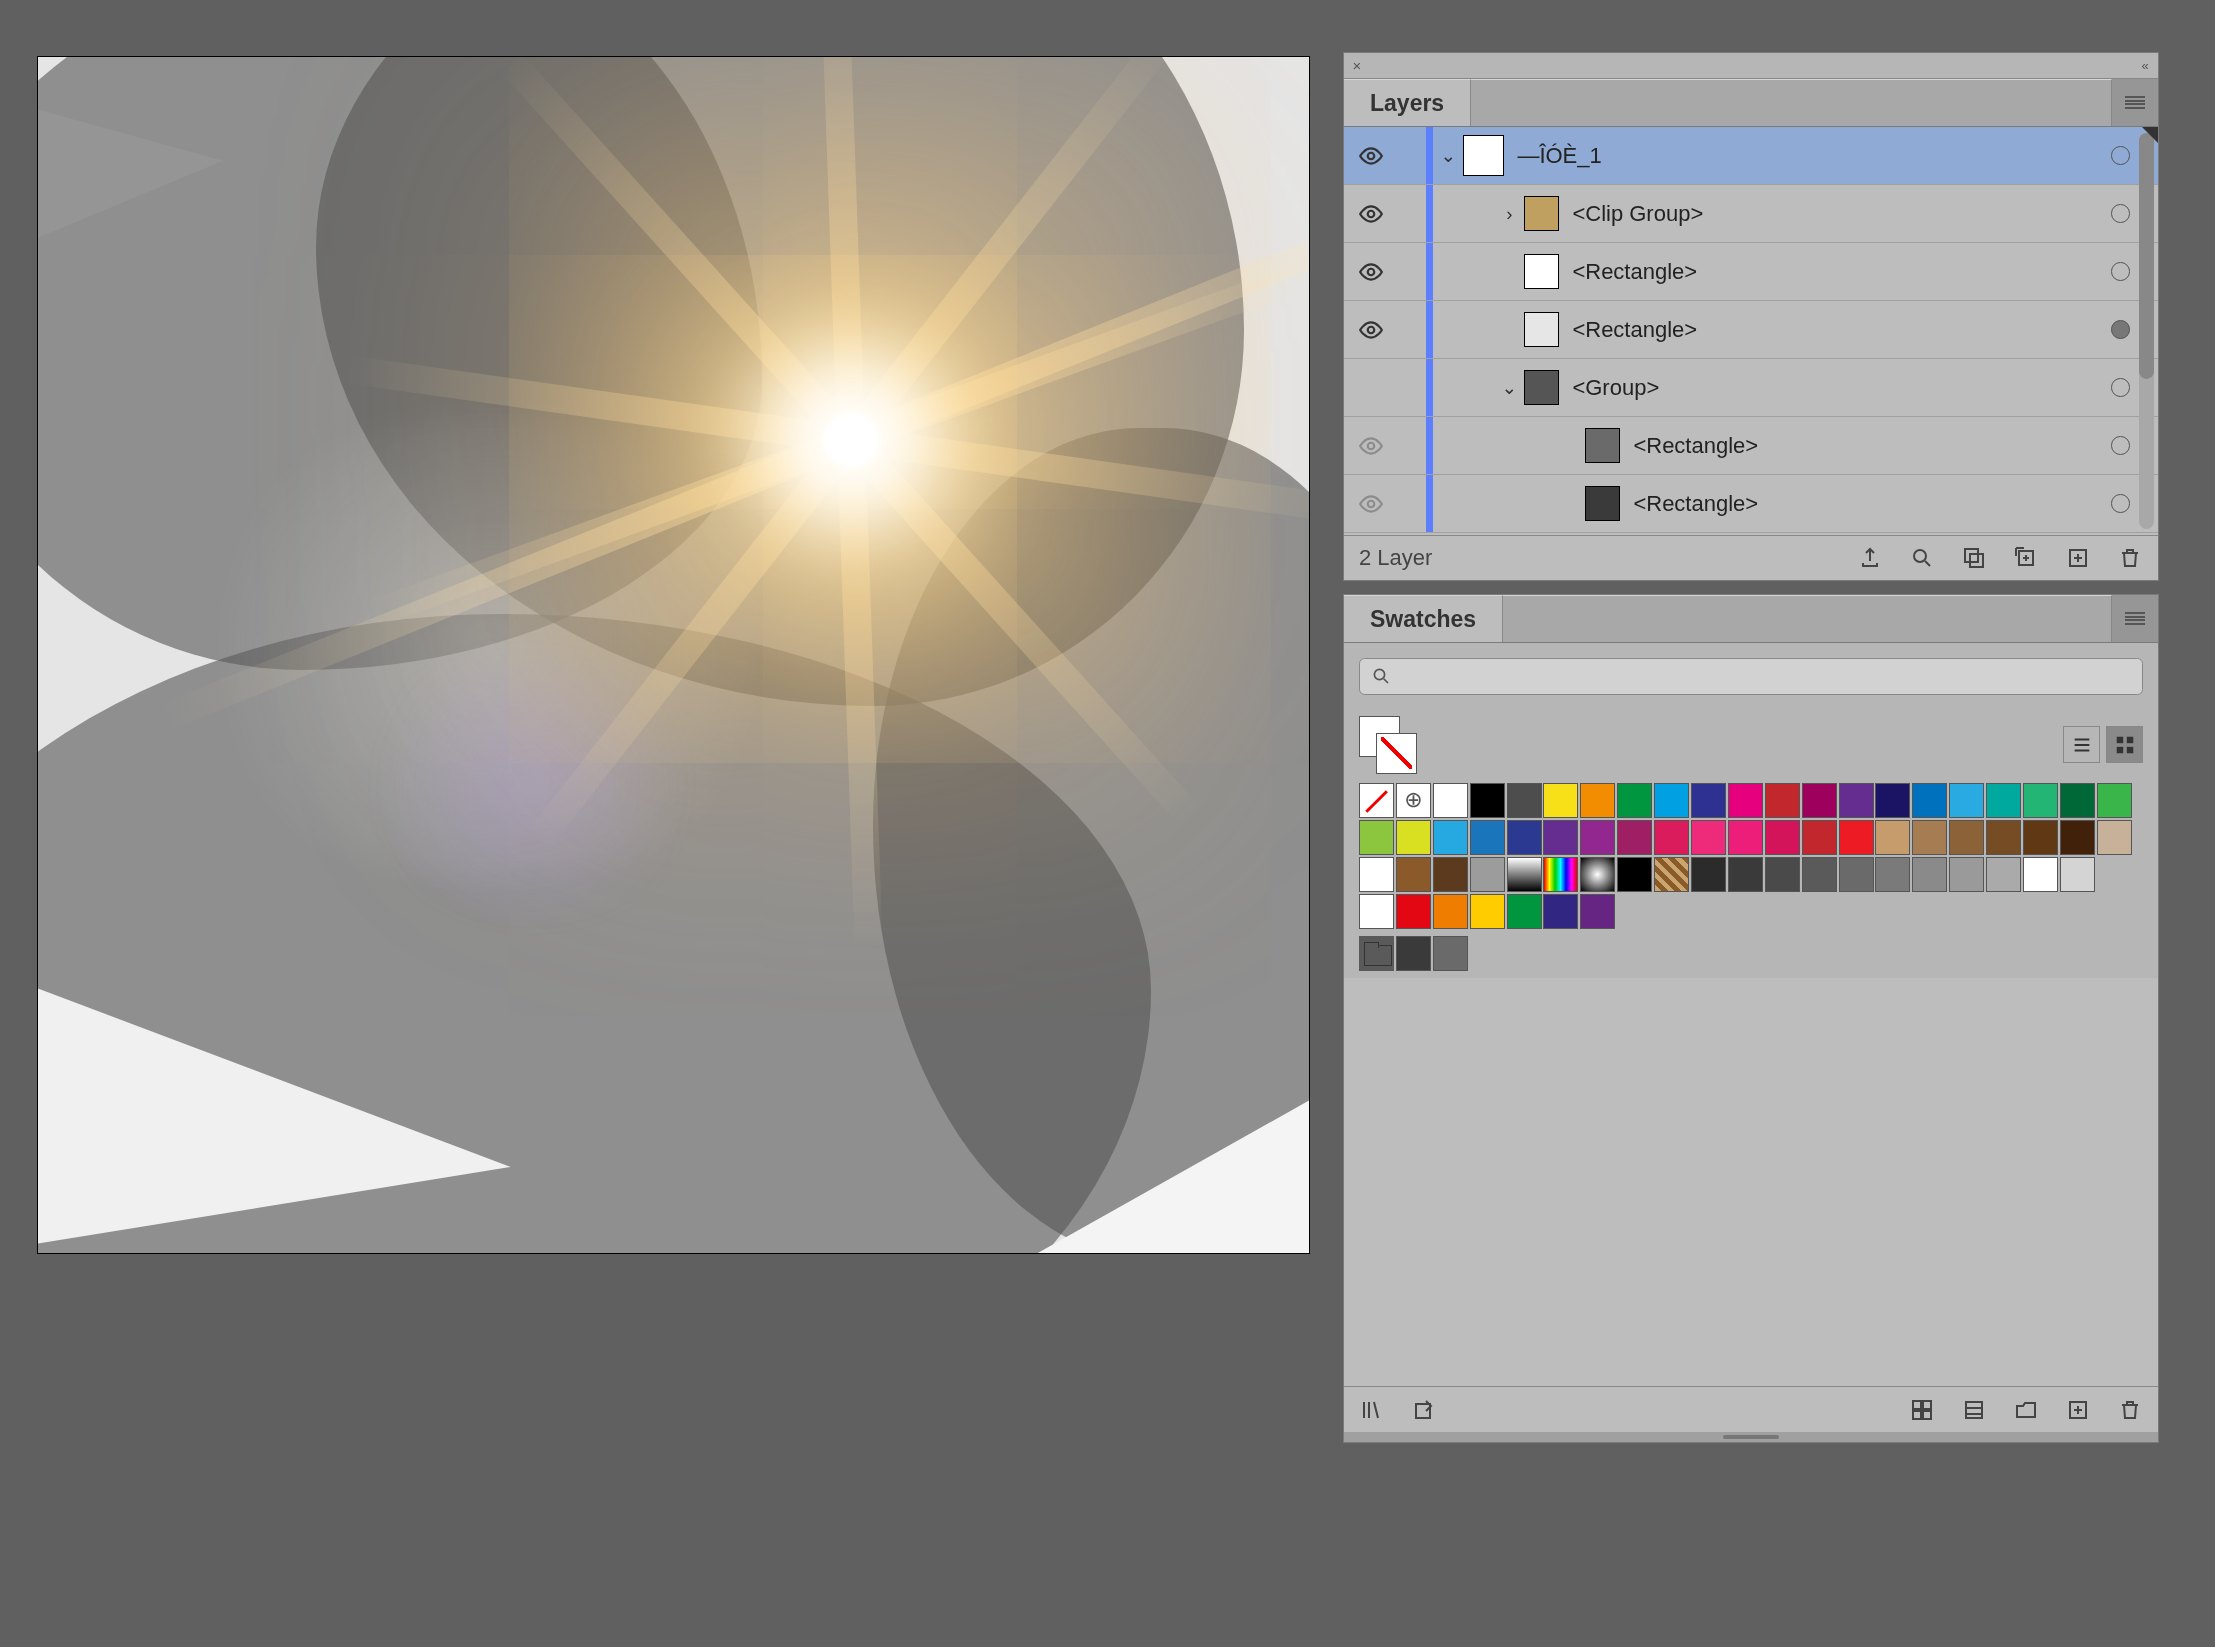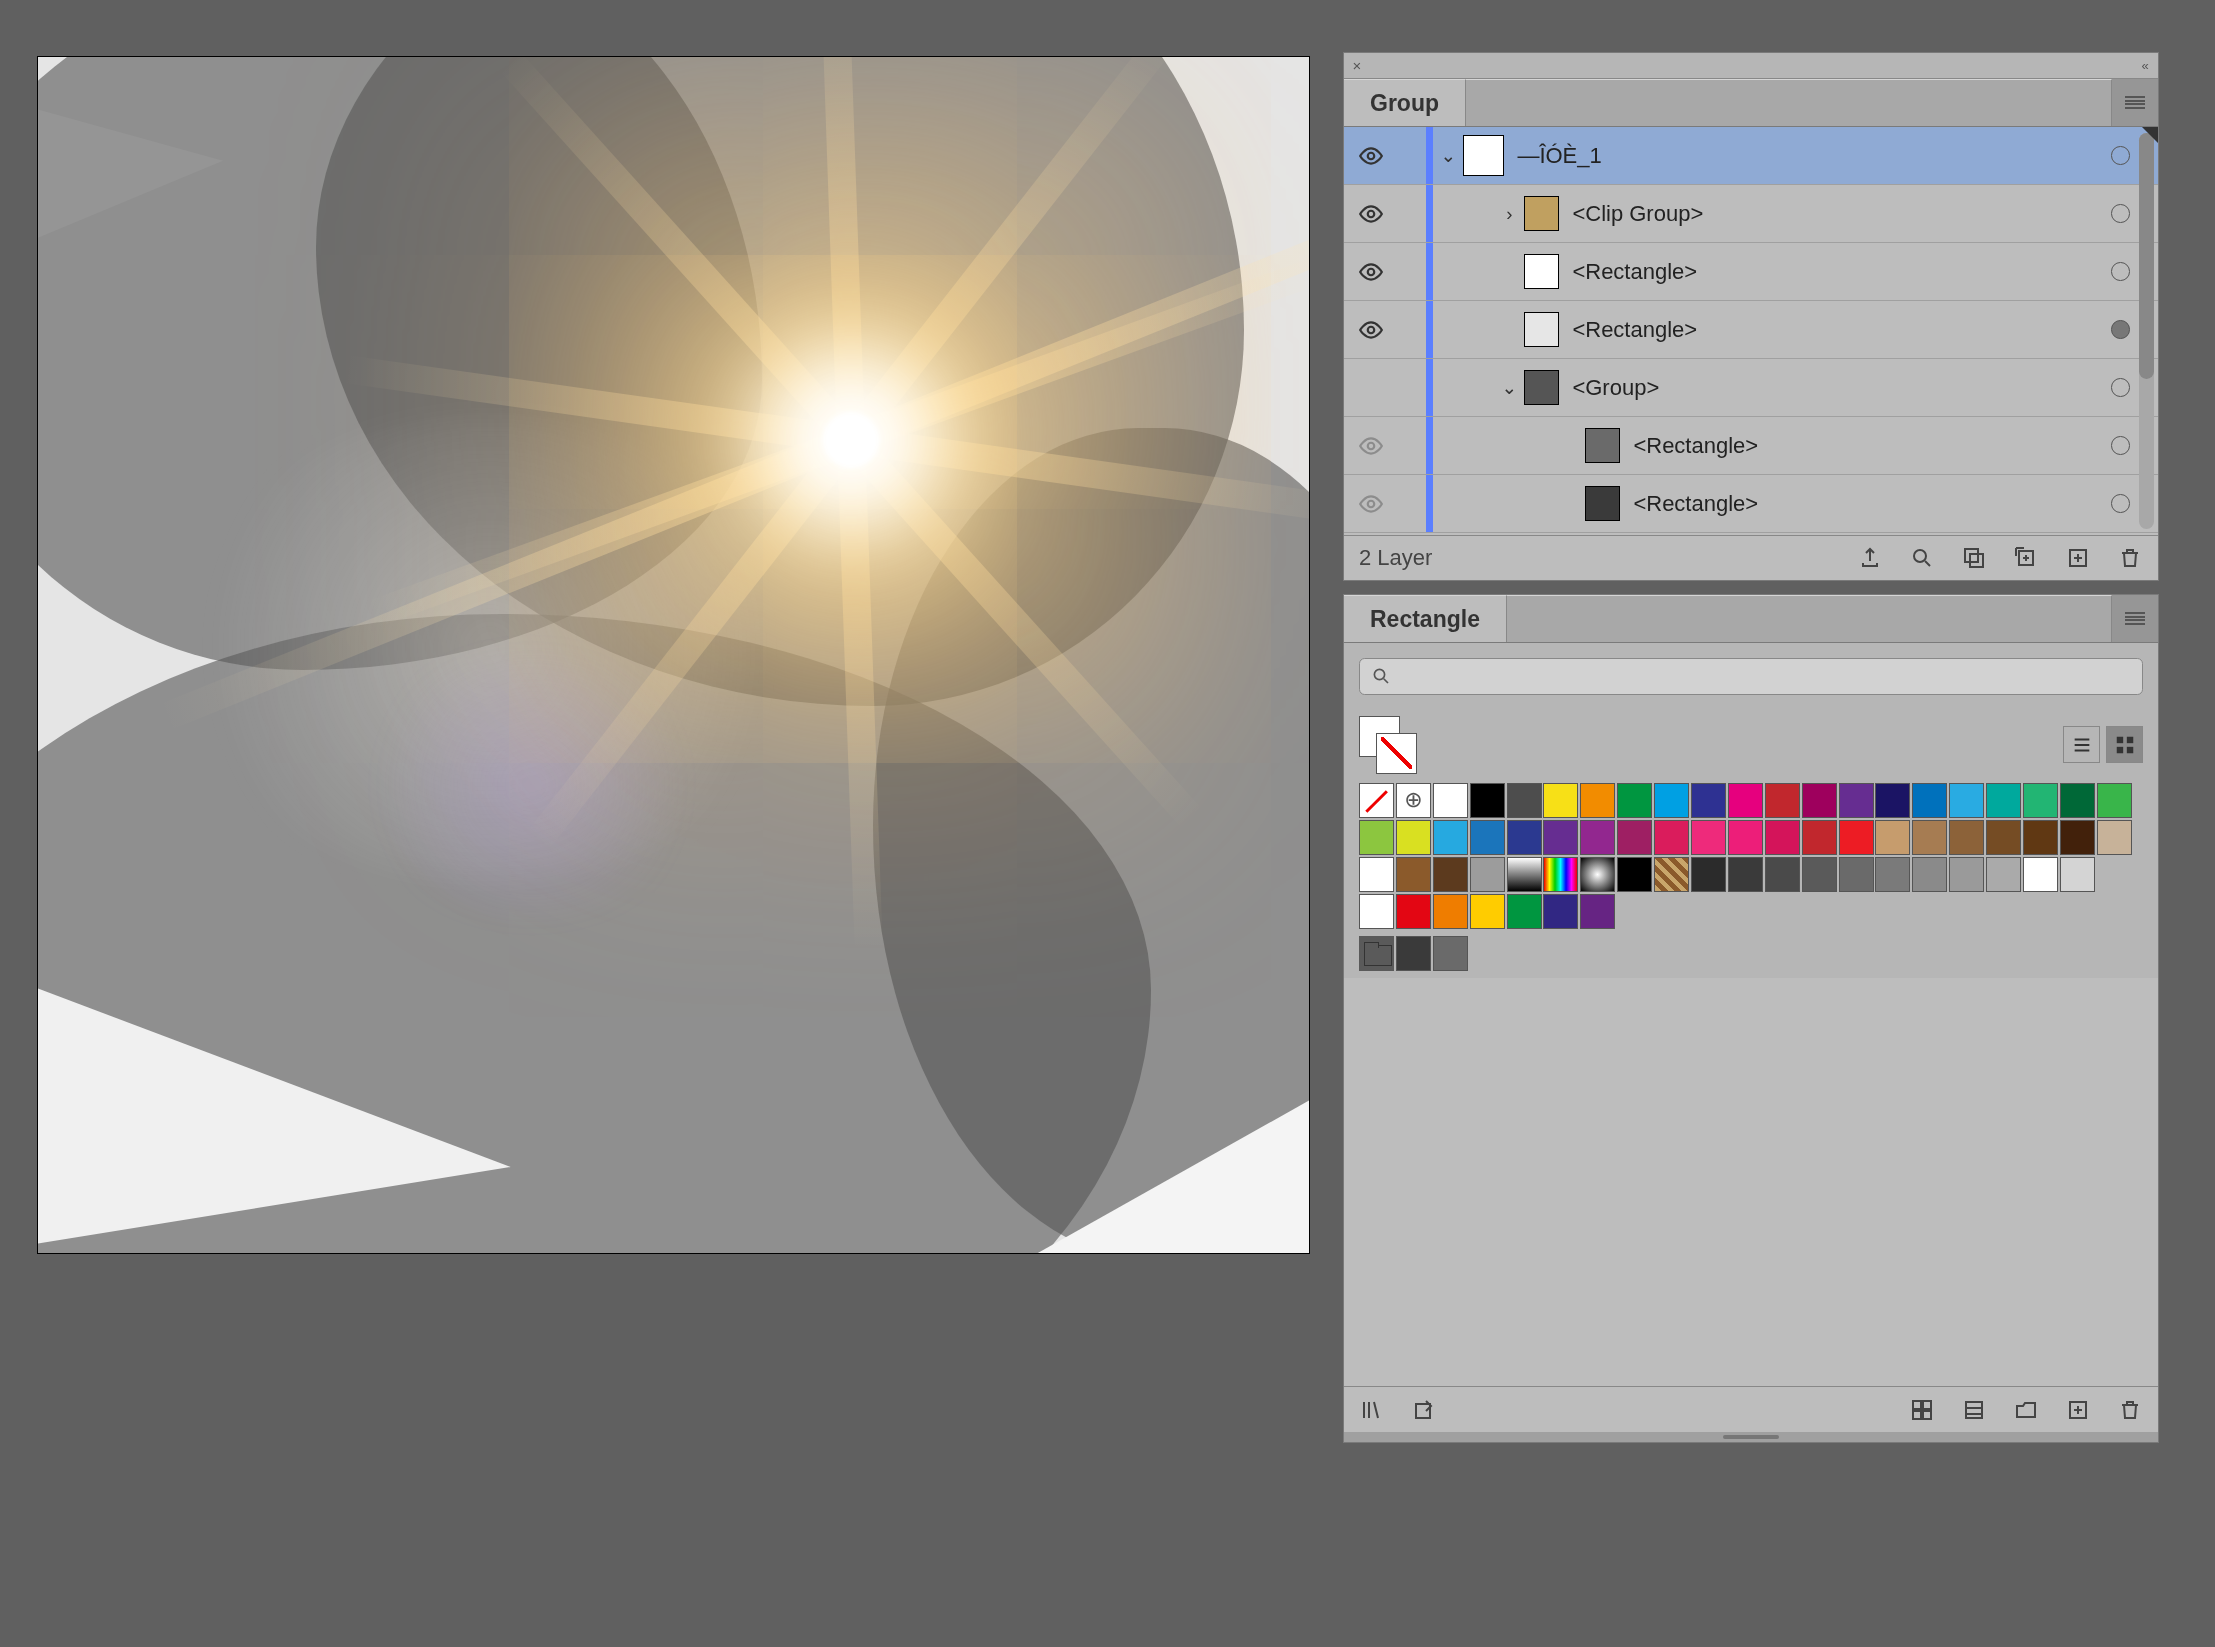--- a/index.html
+++ b/index.html
@@ -317,21 +317,21 @@
   </div>
 
   <div class="panel-stack">
 
     <div class="panel">
       <div class="panel-titlebar">
         <div class="close-x">×</div>
         <div class="collapse-chev">«</div>
       </div>
       <div class="tab-row">
-        <div class="tab">Group</div>
+        <div class="tab">Layers</div>
         <div class="tab inactive"></div>
         <div class="panel-menu">
           <div class="hamburger">
               <span></span>
               <span></span>
               <span></span>
               <span></span>
             </div>
         </div>
       </div>
@@ -476,21 +476,21 @@
         <div class="ficon">
             <svg viewBox="0 0 24 24">
               <path d="M4 7h16M9 7V4h6v3M6 7l1 13h10l1-13"></path>
             </svg>
           </div>
       </div>
     </div>
 
     <div class="panel">
       <div class="tab-row">
-        <div class="tab">Rectangle</div>
+        <div class="tab">Swatches</div>
         <div class="tab inactive"></div>
         <div class="panel-menu">
           <div class="hamburger">
               <span></span>
               <span></span>
               <span></span>
               <span></span>
             </div>
         </div>
       </div>

